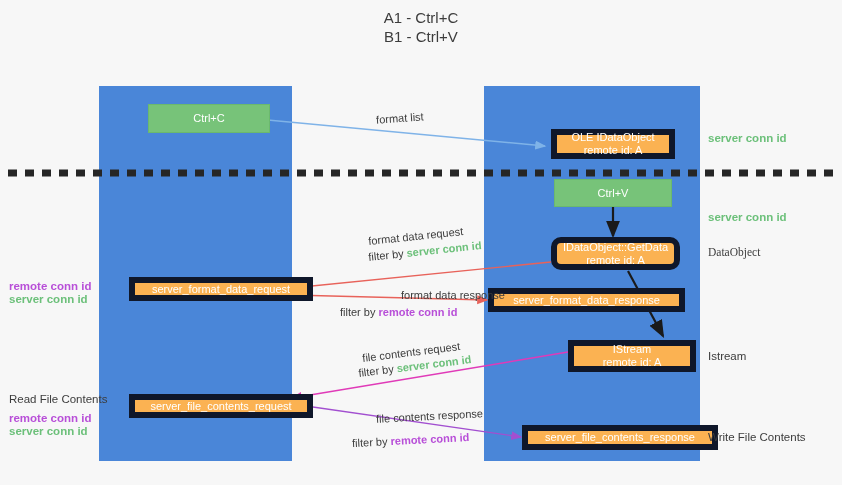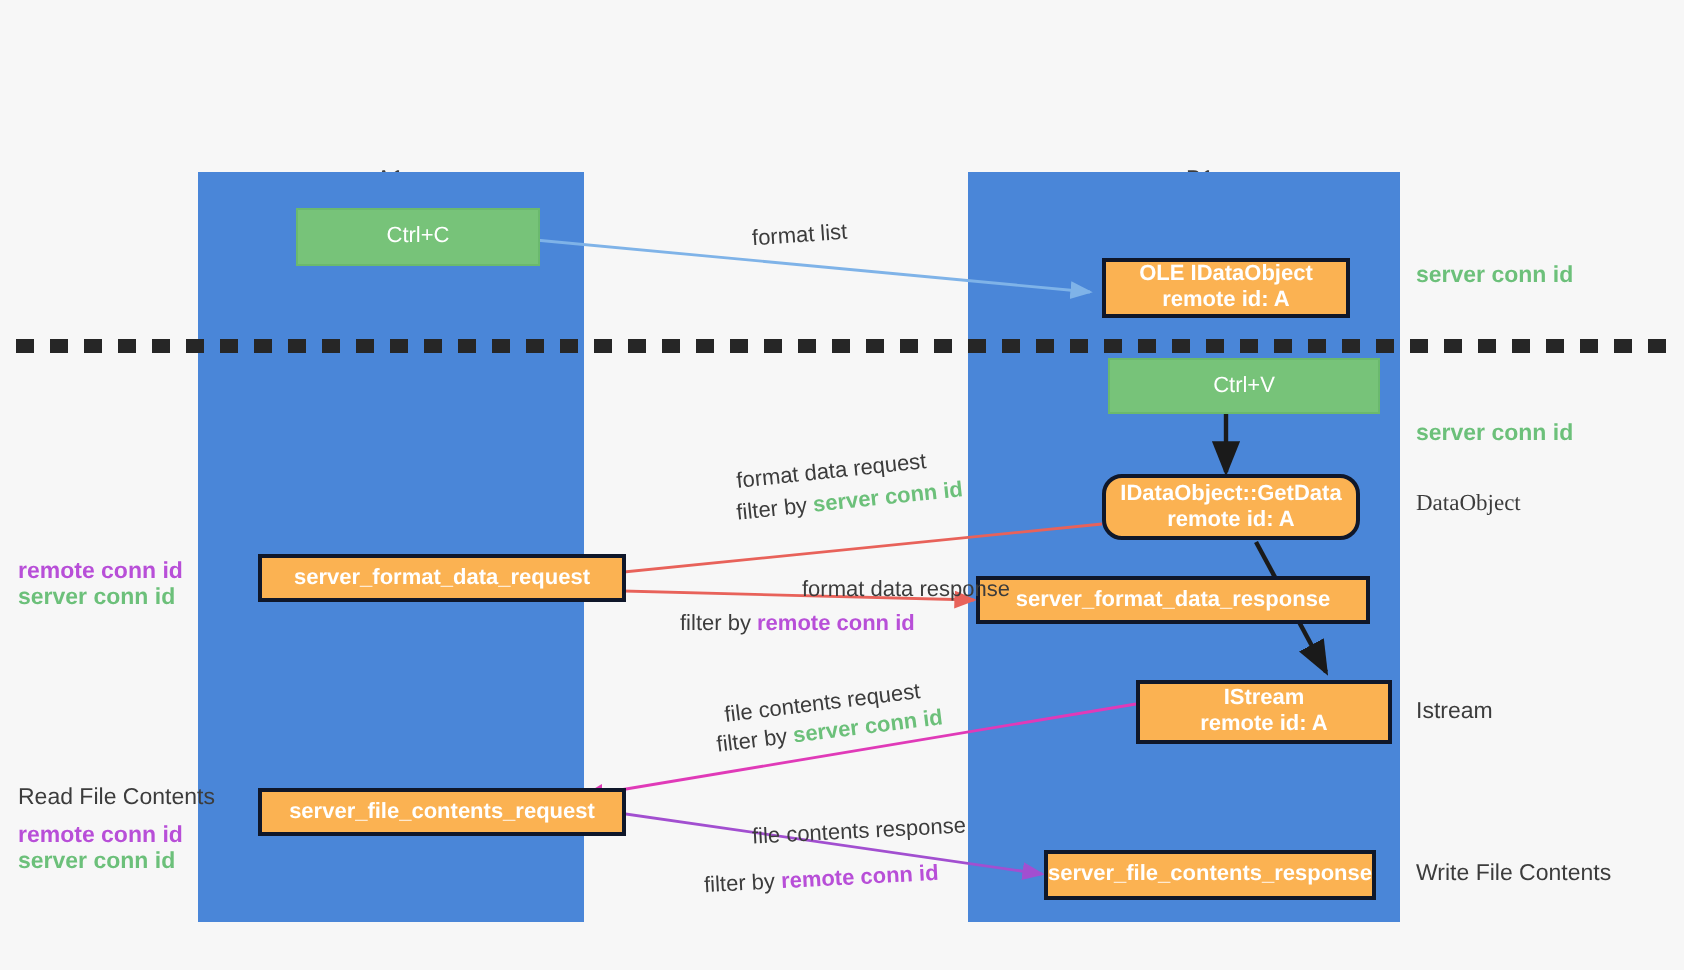--- a/index.html
+++ b/index.html
@@ -25,21 +25,21 @@
   }
 
   .lane{position:absolute;background:#4a86d8;}
 
   .box{
     position:absolute;box-sizing:border-box;
     display:flex;align-items:center;justify-content:center;
     text-align:center;color:#ffffff;font-size:11px;line-height:13px;
     white-space:pre;
   }
-  .box.orange{background:#fbb252;border:2px solid #0f172a;font-weight:bold;}
+  .box.orange{background:#fbb252;border:6px solid #0f172a;}
   .box.green{background:#77c379;border:1px solid #6bb96d;}
 
   .side-label{
     position:absolute;font-size:11.5px;line-height:14px;white-space:pre;
   }
   .side-label.dark{color:#3c3c3c;}
   .side-label.green{color:#6cc07a;font-weight:bold;}
   .side-label.purple{color:#b84fd8;font-weight:bold;}
 
   .mid-label{
@@ -49,20 +49,22 @@
   .mid-label .g{color:#6cc07a;font-weight:bold;}
   .mid-label .p{color:#b84fd8;font-weight:bold;}
 
   svg.overlay{position:absolute;left:0;top:0;width:842px;height:485px;overflow:visible;}
 </style>
 </head>
 <body>
 
 <div id="stage">
 
+  <div class="title">A1 - Ctrl+C
+B1 - Ctrl+V</div>
 
   <div class="col-head" style="left:130px;top:58px;width:130px;">
     <div>A1</div>
     <div>remote</div>
   </div>
 
   <div class="col-head" style="left:535px;top:58px;width:130px;">
     <div>B1</div>
     <div>connection</div>
   </div>
@@ -104,35 +106,35 @@
     <line x1="568" y1="352" x2="292" y2="398" stroke="#e03ab8" stroke-width="1.4" marker-end="url(#ar-mag)"></line>
 
     <line x1="292" y1="404" x2="521" y2="437" stroke="#a24fd0" stroke-width="1.4" marker-end="url(#ar-pur)"></line>
   </svg>
 
   <div class="box green" style="left:148px;top:104px;width:122px;height:29px;">Ctrl+C</div>
 
   <div class="box orange" style="left:551px;top:129px;width:124px;height:30px;">OLE IDataObject
 remote id: A</div>
 
-  <div class="box green" style="left:554px;top:179px;width:136px;height:28px;">Ctrl+V</div>
+  <div class="box green" style="left:554px;top:179px;width:118px;height:28px;">Ctrl+V</div>
 
   <div class="box orange" style="left:551px;top:237px;width:129px;height:33px;border-radius:10px;">IDataObject::GetData
 remote id: A</div>
 
   <div class="box orange" style="left:129px;top:277px;width:184px;height:24px;">server_format_data_request</div>
 
   <div class="box orange" style="left:488px;top:288px;width:197px;height:24px;">server_format_data_response</div>
 
   <div class="box orange" style="left:568px;top:340px;width:128px;height:32px;">IStream
 remote id: A</div>
 
   <div class="box orange" style="left:129px;top:394px;width:184px;height:24px;">server_file_contents_request</div>
 
-  <div class="box orange" style="left:522px;top:425px;width:166px;height:25px;">server_file_contents_response</div>
+  <div class="box orange" style="left:522px;top:425px;width:196px;height:25px;">server_file_contents_response</div>
 
   <div class="side-label green" style="left:708px;top:131px;">server conn id</div>
 
   <div class="side-label green" style="left:708px;top:210px;">server conn id</div>
 
   <div class="side-label dark" style="left:708px;top:245px;font-family:Liberation Serif, serif;">DataObject</div>
 
   <div class="side-label dark" style="left:708px;top:349px;">Istream</div>
 
   <div class="side-label dark" style="left:708px;top:430px;">Write File Contents</div>

